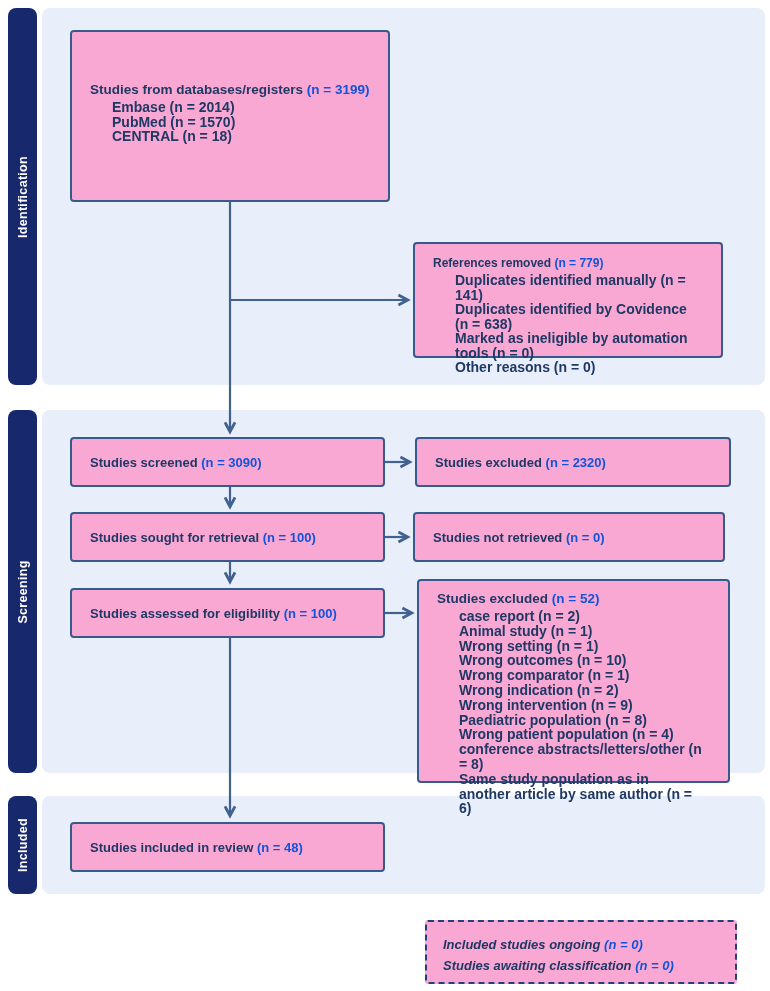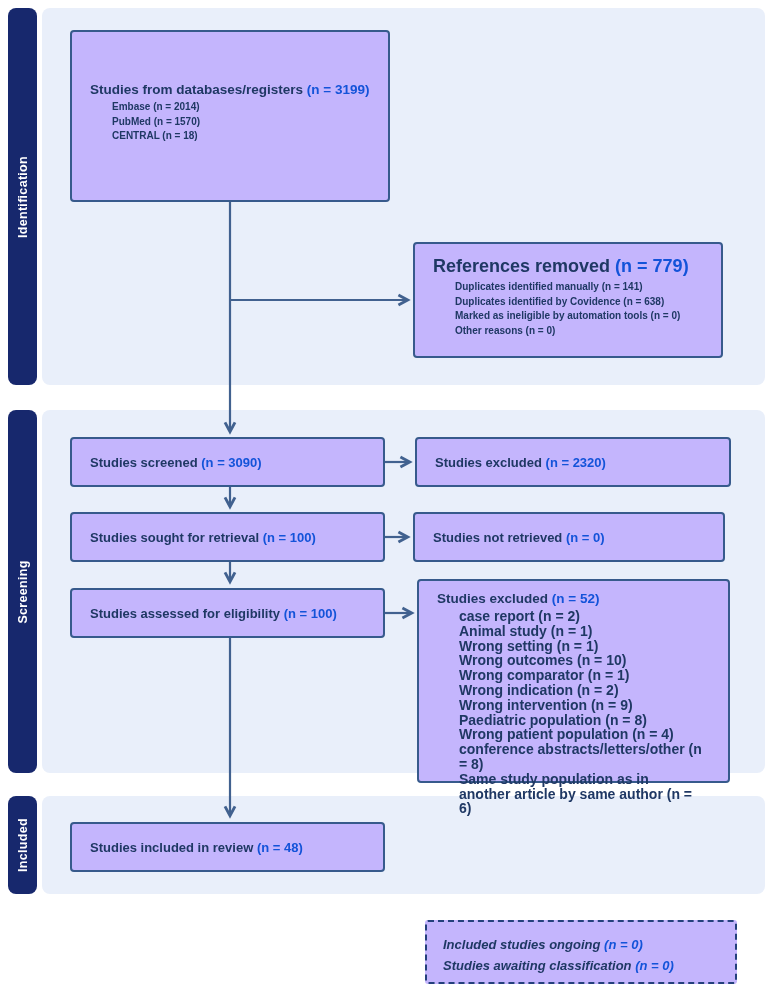--- a/index.html
+++ b/index.html
@@ -37,21 +37,21 @@
     letter-spacing: 0.3px;
   }
   svg.arrows {
     position: absolute;
     left: 0; top: 0;
     width: 770px; height: 991px;
     pointer-events: none;
   }
   .box {
     position: absolute;
-    background: #c4b5fd;
+    background: #f9a8d4;
     border: 2px solid #375a8c;
     border-radius: 4px;
     box-sizing: border-box;
     color: #1f3864;
   }
   .box.single {
     display: flex;
     align-items: center;
     padding-left: 18px;
     font-size: 13px;
@@ -60,21 +60,21 @@
   .box .count { color: #1353d9; font-weight: 700; }
   .box-title {
     margin: 0;
     font-size: 13.5px;
     font-weight: 700;
   }
   .sub-list {
     list-style: none;
     margin: 3px 0 0 0;
     padding: 0 12px 0 22px;
-    font-size: 10px;
+    font-size: 14px;
     font-weight: 600;
     line-height: 14.5px;
   }
   .box.db { padding: 50px 14px 0 18px; }
   .box.refs { padding: 12px 10px 0 18px; }
   .box.reasons { padding: 10px 10px 0 18px; }
   .box.reasons .sub-list { font-size: 14px; line-height: 14.8px; padding-right: 16px; }
   .box.dashed {
     border: 2px dashed #24407c;
     border-radius: 3px;
@@ -123,21 +123,21 @@
   <div class="box db" style="left:70px; top:30px; width:320px; height:172px;">
     <p class="box-title"><span>Studies from databases/registers </span><span class="count">(n = 3199)</span></p>
     <ul class="sub-list">
       <li>Embase (n = 2014)</li>
       <li>PubMed (n = 1570)</li>
       <li>CENTRAL (n = 18)</li>
     </ul>
   </div>
 
   <div class="box refs" style="left:413px; top:242px; width:310px; height:116px;">
-    <p class="box-title" style="font-size:18px;"><span>References removed </span><span class="count">(n = 779)</span></p>
+    <p class="box-title" style="font-size:12px;"><span>References removed </span><span class="count">(n = 779)</span></p>
     <ul class="sub-list">
       <li>Duplicates identified manually (n = 141)</li>
       <li>Duplicates identified by Covidence (n = 638)</li>
       <li>Marked as ineligible by automation tools (n = 0)</li>
       <li>Other reasons (n = 0)</li>
     </ul>
   </div>
 
   <div class="box single" style="left:70px; top:437px; width:315px; height:50px;">
     <span><span>Studies screened </span><span class="count">(n = 3090)</span></span>

